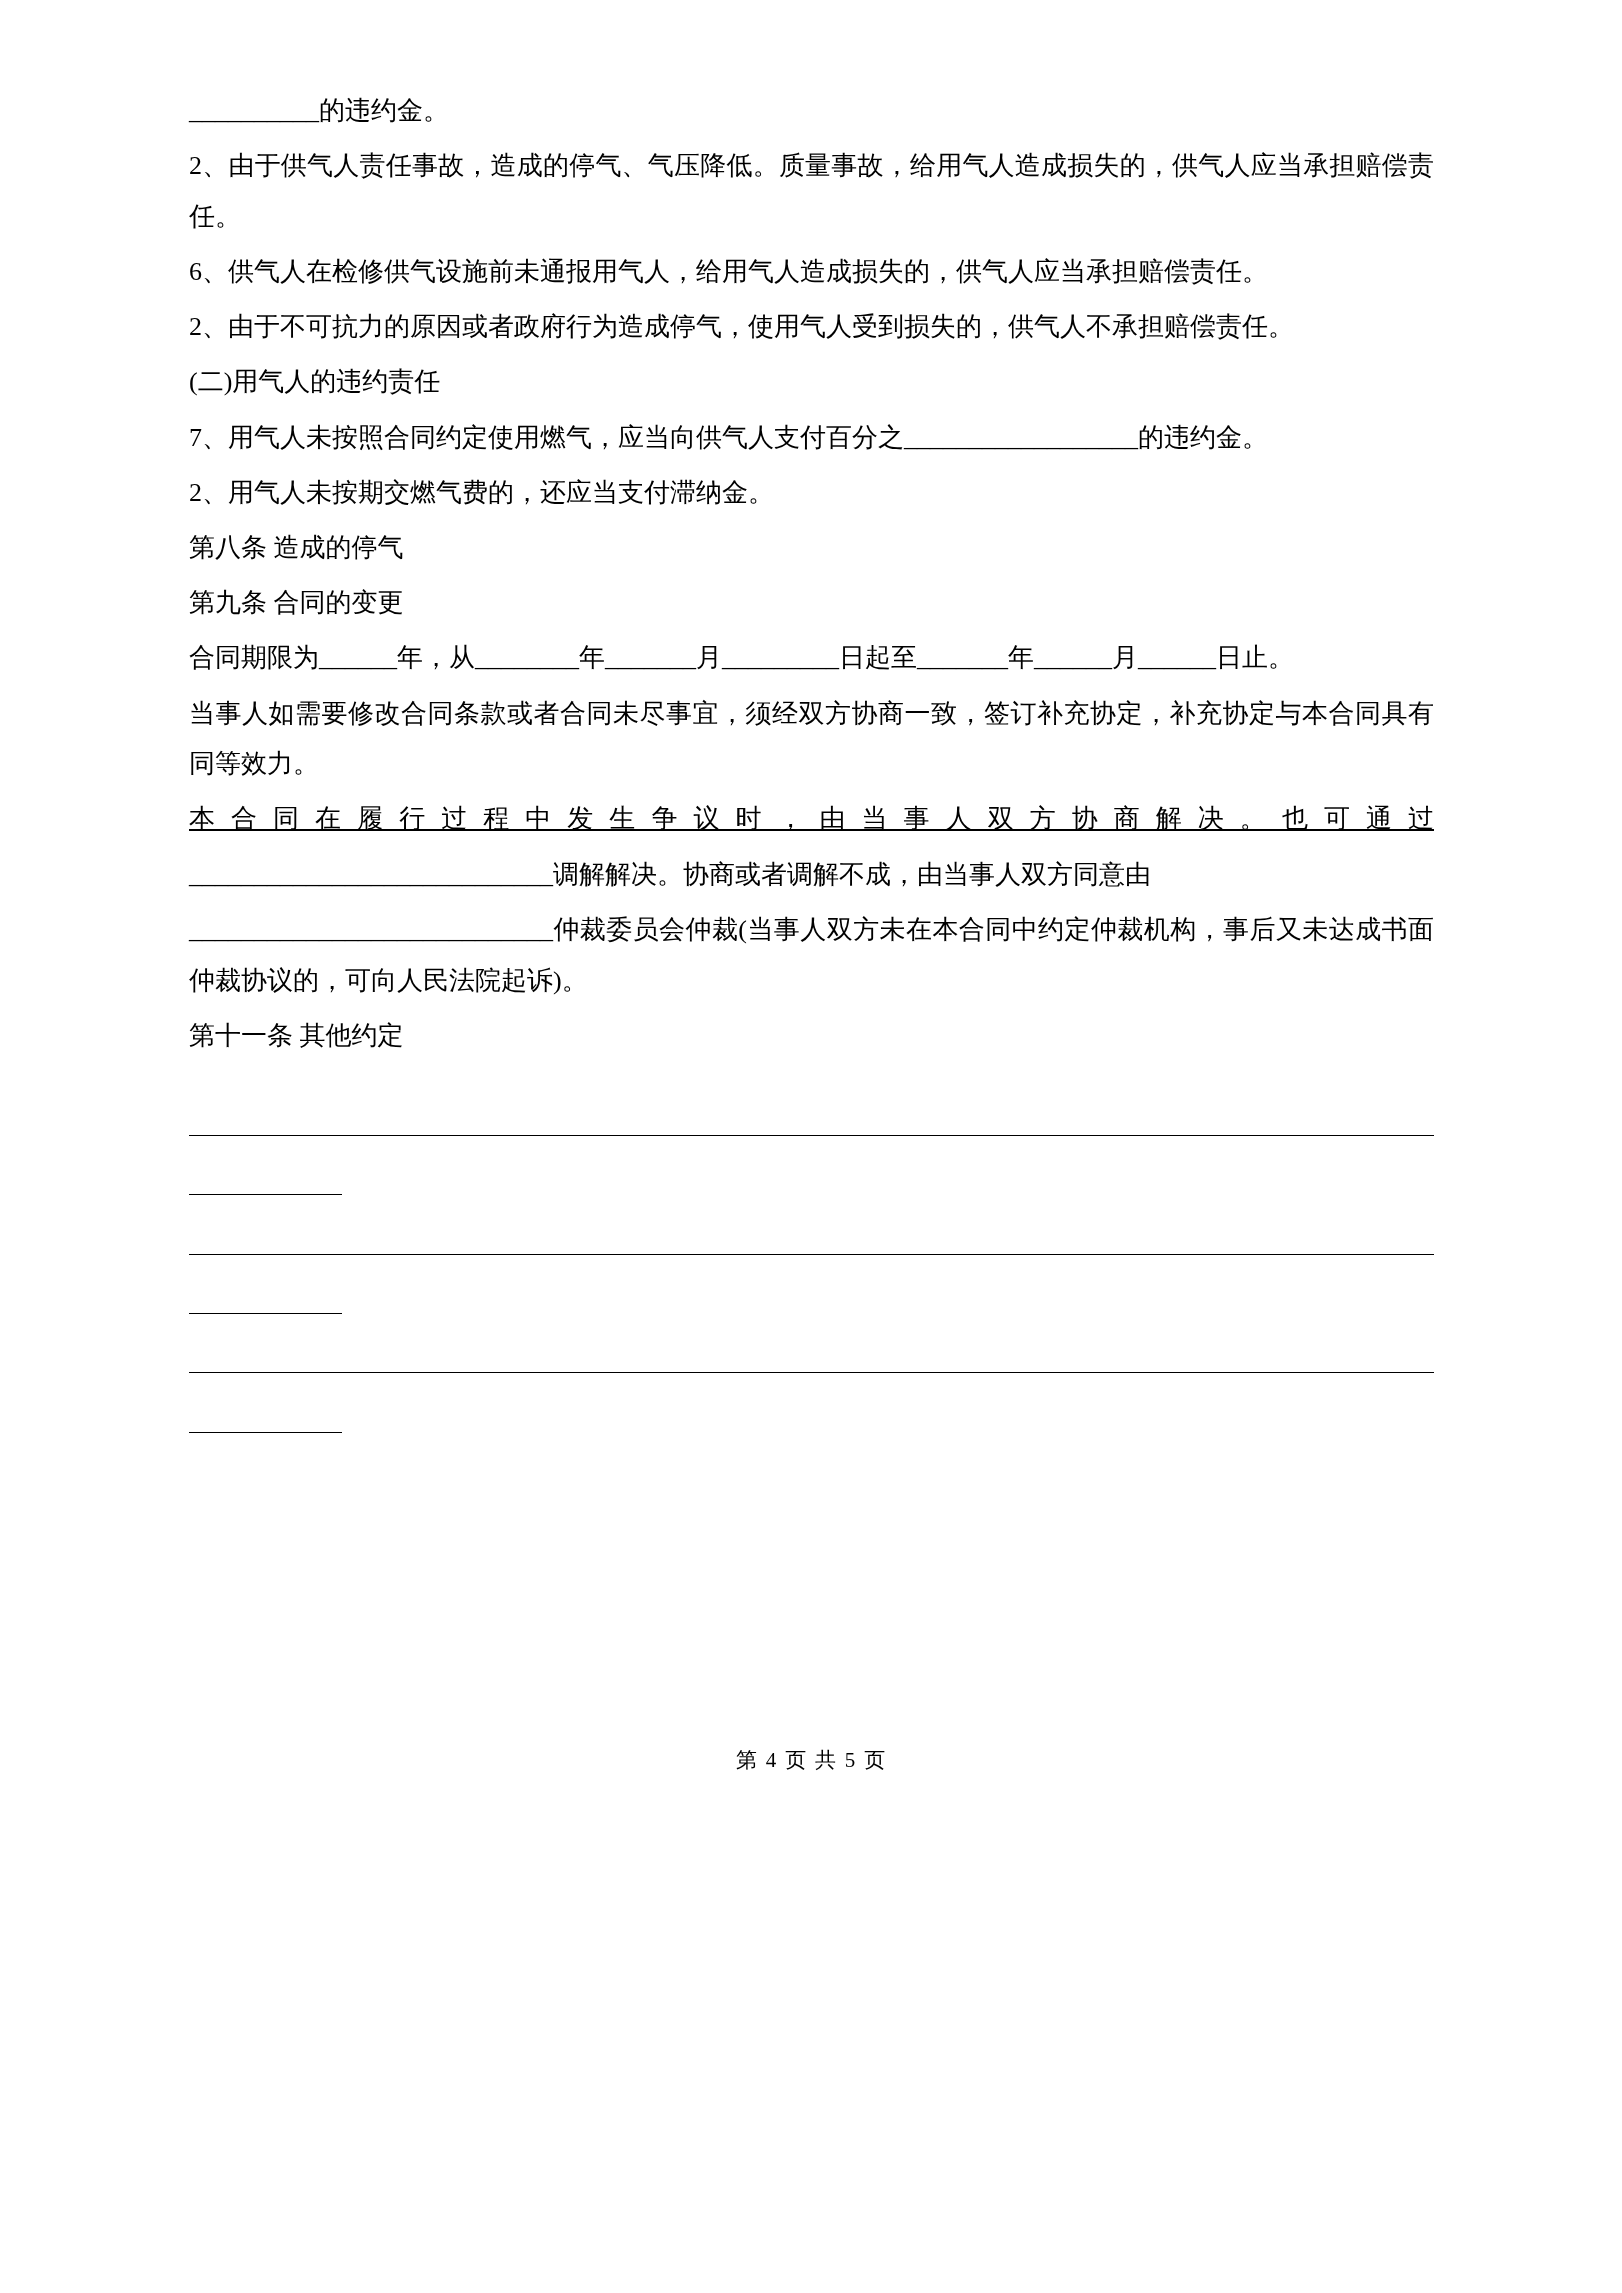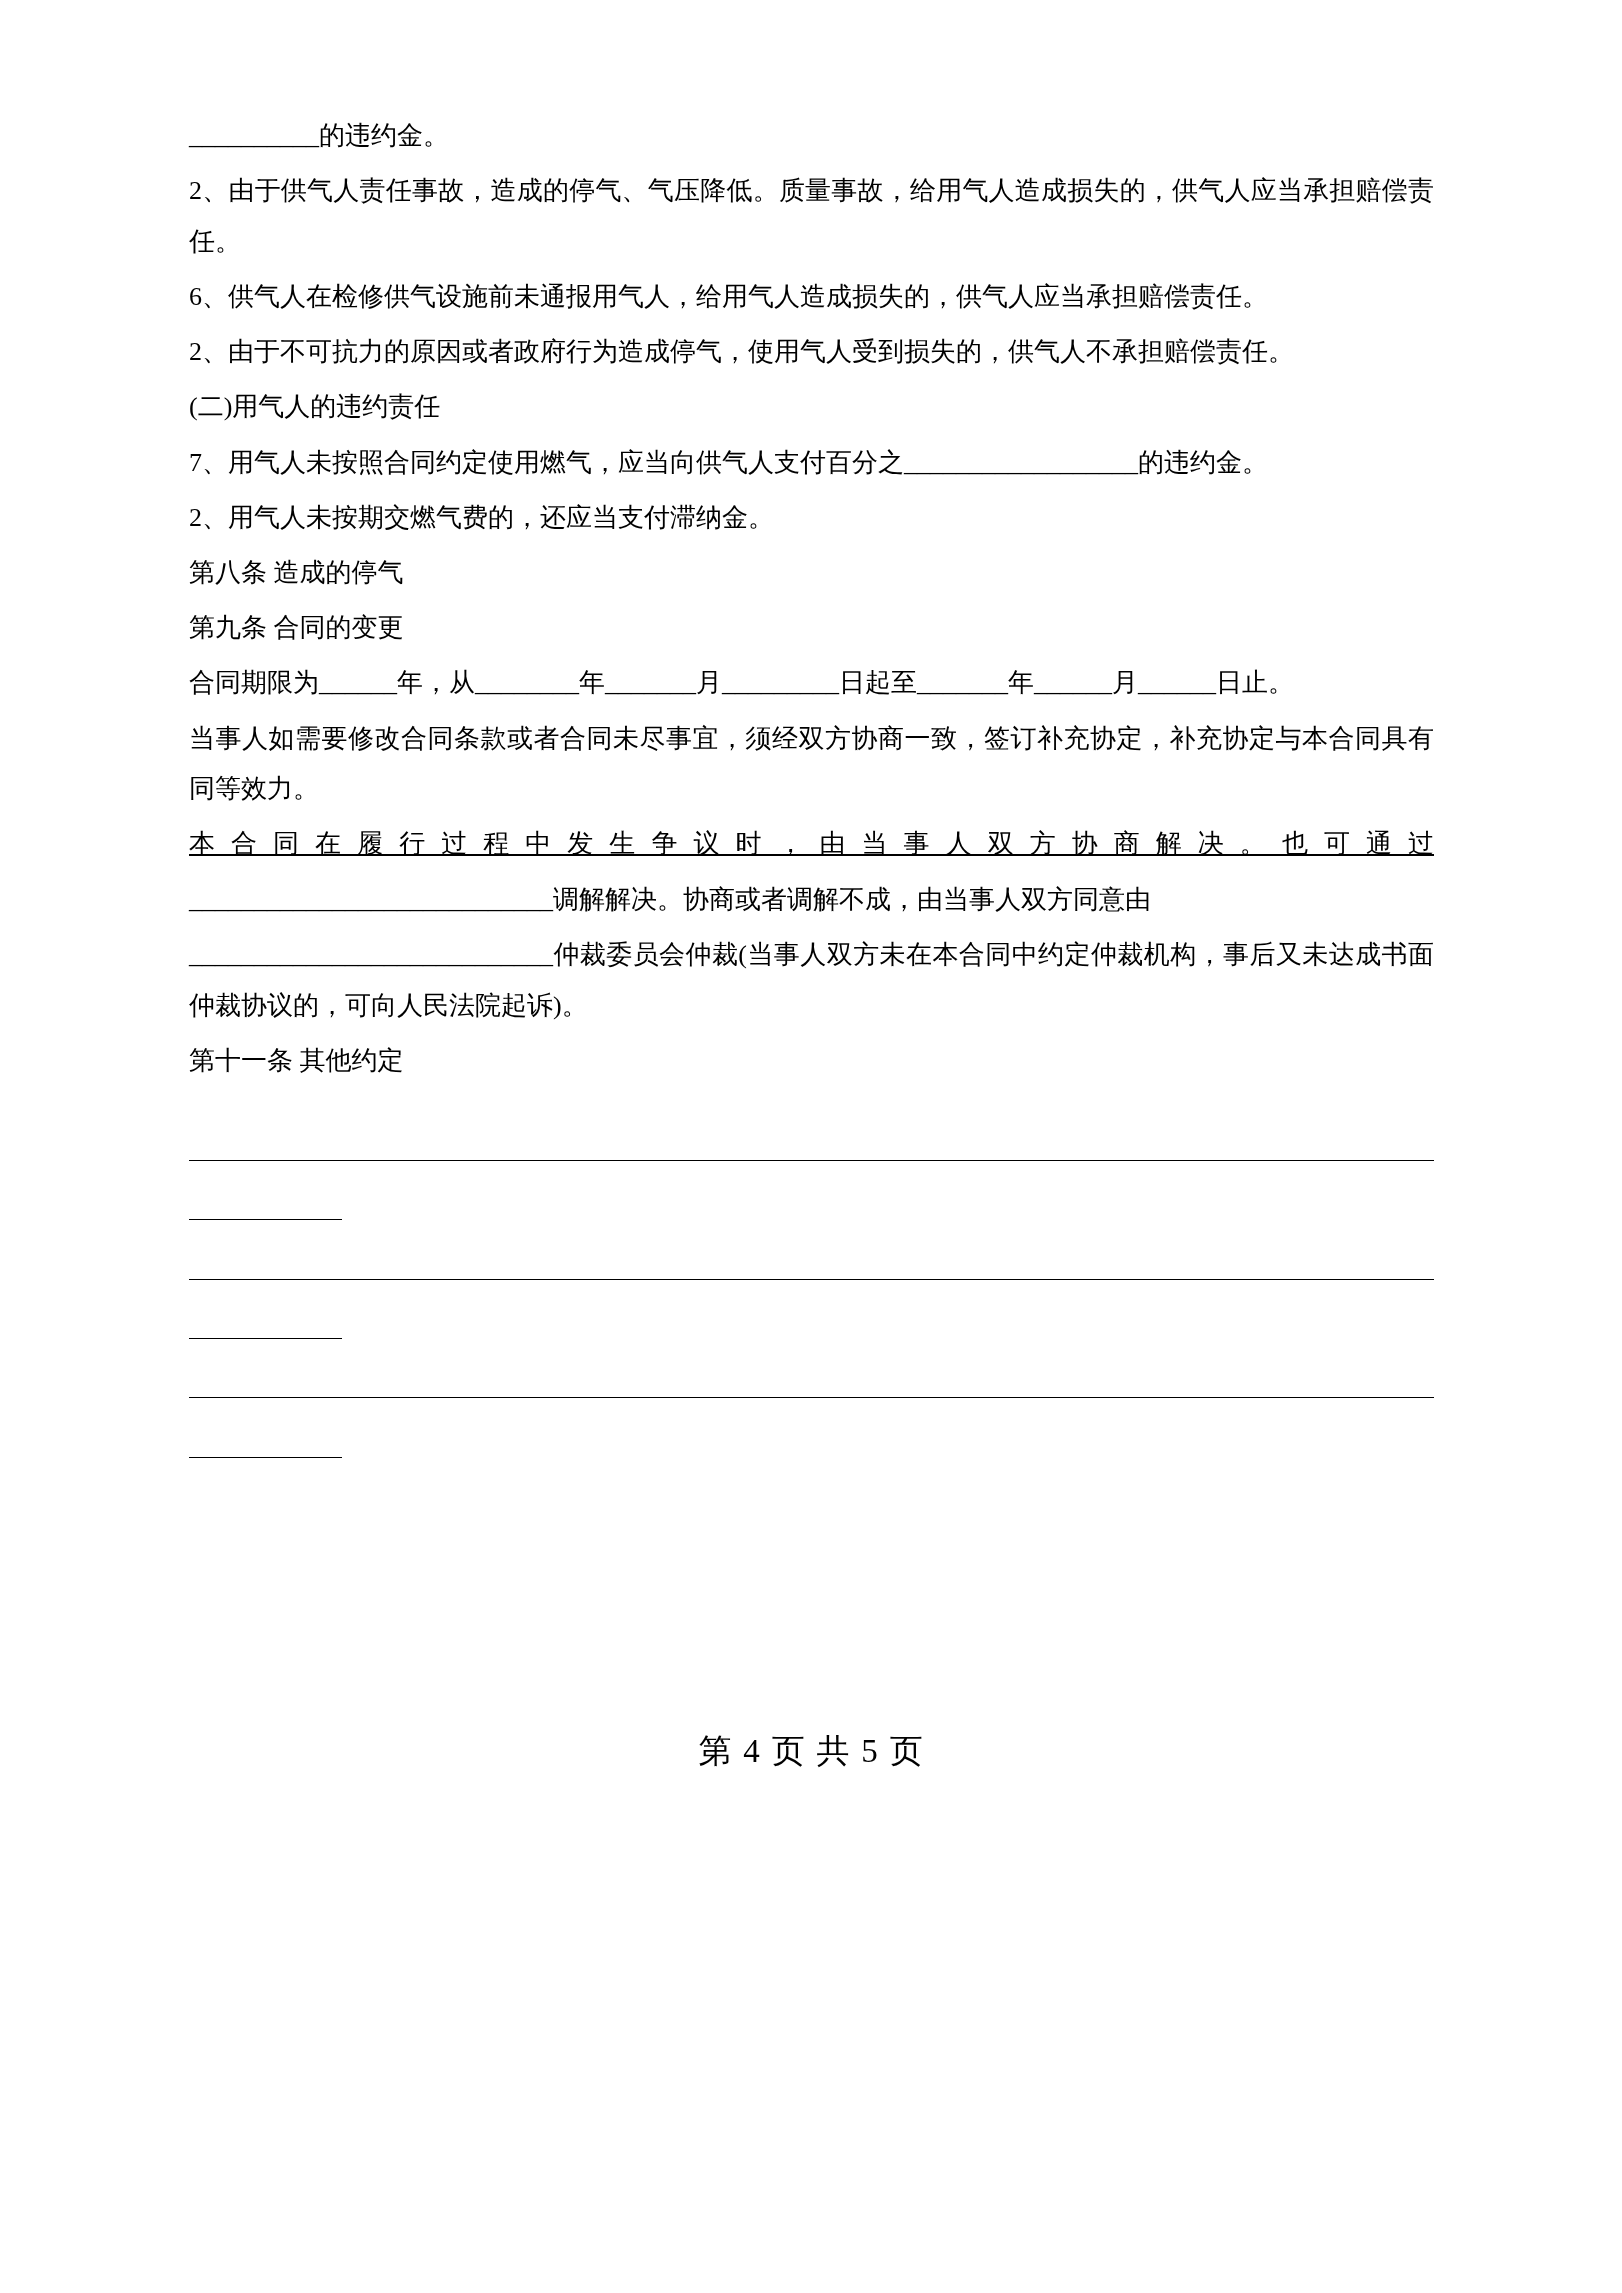--- a/index.html
+++ b/index.html
@@ -10,21 +10,21 @@
   body {
     font-family: "Liberation Serif", "DejaVu Serif", serif;
     color: #000000;
   }
   .page {
     width: 1623px;
     height: 1894px;
     background: #ffffff;
     position: relative;
     box-sizing: border-box;
-    padding: 111px 189px 0 189px;
+    padding: 86px 189px 0 189px;
   }
   .doc-body {
     font-size: 26px;
     line-height: 1.95;
     text-align: justify;
   }
   .para {
     margin: 0 0 4.5px 0;
     text-indent: 0;
   }
@@ -48,21 +48,21 @@
     height: 42px;
   }
   .spacer-sm { height: 16.4px; }
   .spacer-md { height: 27px; }
   .footer {
     position: absolute;
     left: 0;
     right: 0;
     bottom: 120px;
     text-align: center;
-    font-size: 33px;
+    font-size: 21px;
     letter-spacing: 1.8px;
     font-family: "Liberation Serif", "DejaVu Serif", serif;
   }
 </style>
 </head>
 <body>
 
 <div class="page">
   <div class="doc-body">
 

